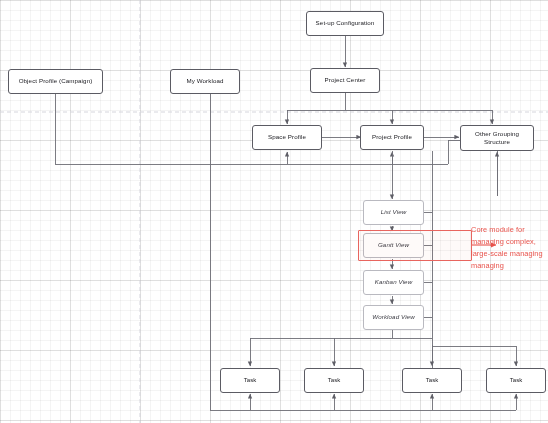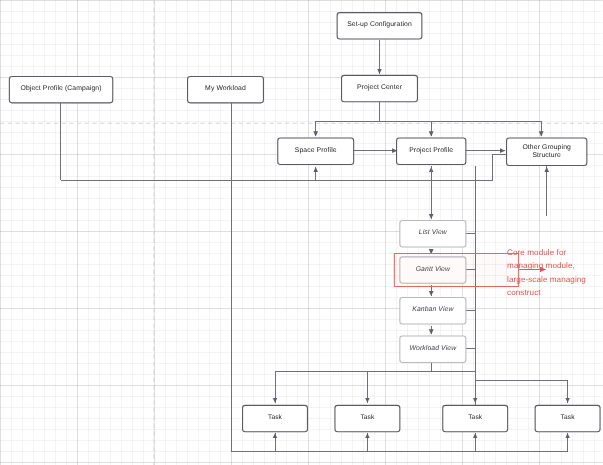--- a/index.html
+++ b/index.html
@@ -162,15 +162,15 @@
 
   <div class="node view" style="left:363px;top:305px;width:61px;height:25px;">Workload View</div>
 
   <div class="node task" style="left:220px;top:368px;width:60px;height:25px;">Task</div>
   <div class="node task" style="left:304px;top:368px;width:60px;height:25px;">Task</div>
   <div class="node task" style="left:402px;top:368px;width:60px;height:25px;">Task</div>
   <div class="node task" style="left:486px;top:368px;width:60px;height:25px;">Task</div>
 
   <div class="hl-box" style="left:358px;top:230px;width:114px;height:31px;"></div>
 
-  <div class="annot" style="left:461px;top:224px;"><span>Core module for</span><br><span>managing module,</span><br><span>large-scale managing</span><br><span>construct</span></div>
+  <div class="annot" style="left:471px;top:224px;"><span>Core module for</span><br><span>managing complex,</span><br><span>large-scale managing</span><br><span>managing</span></div>
 
 </div>
 
 </body></html>

